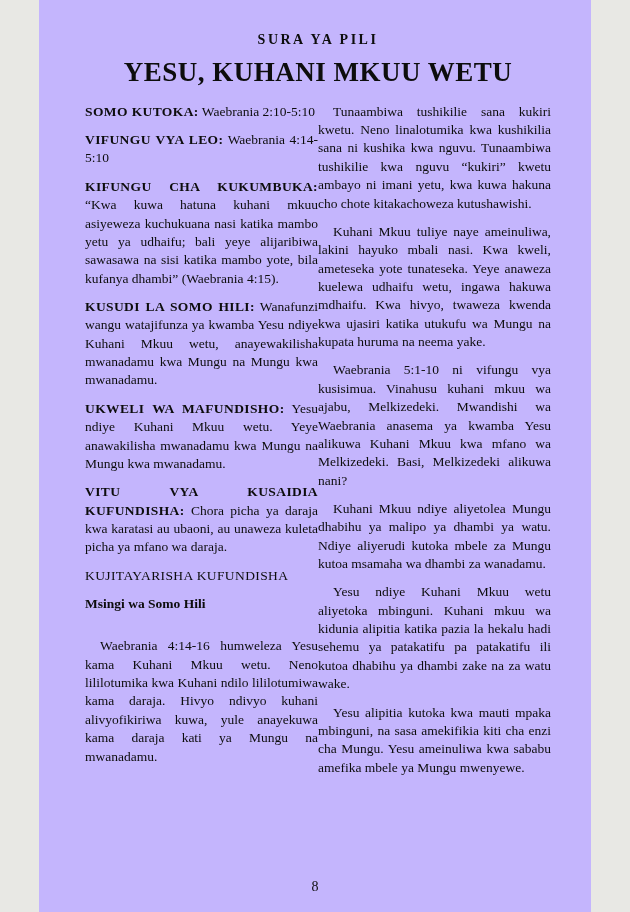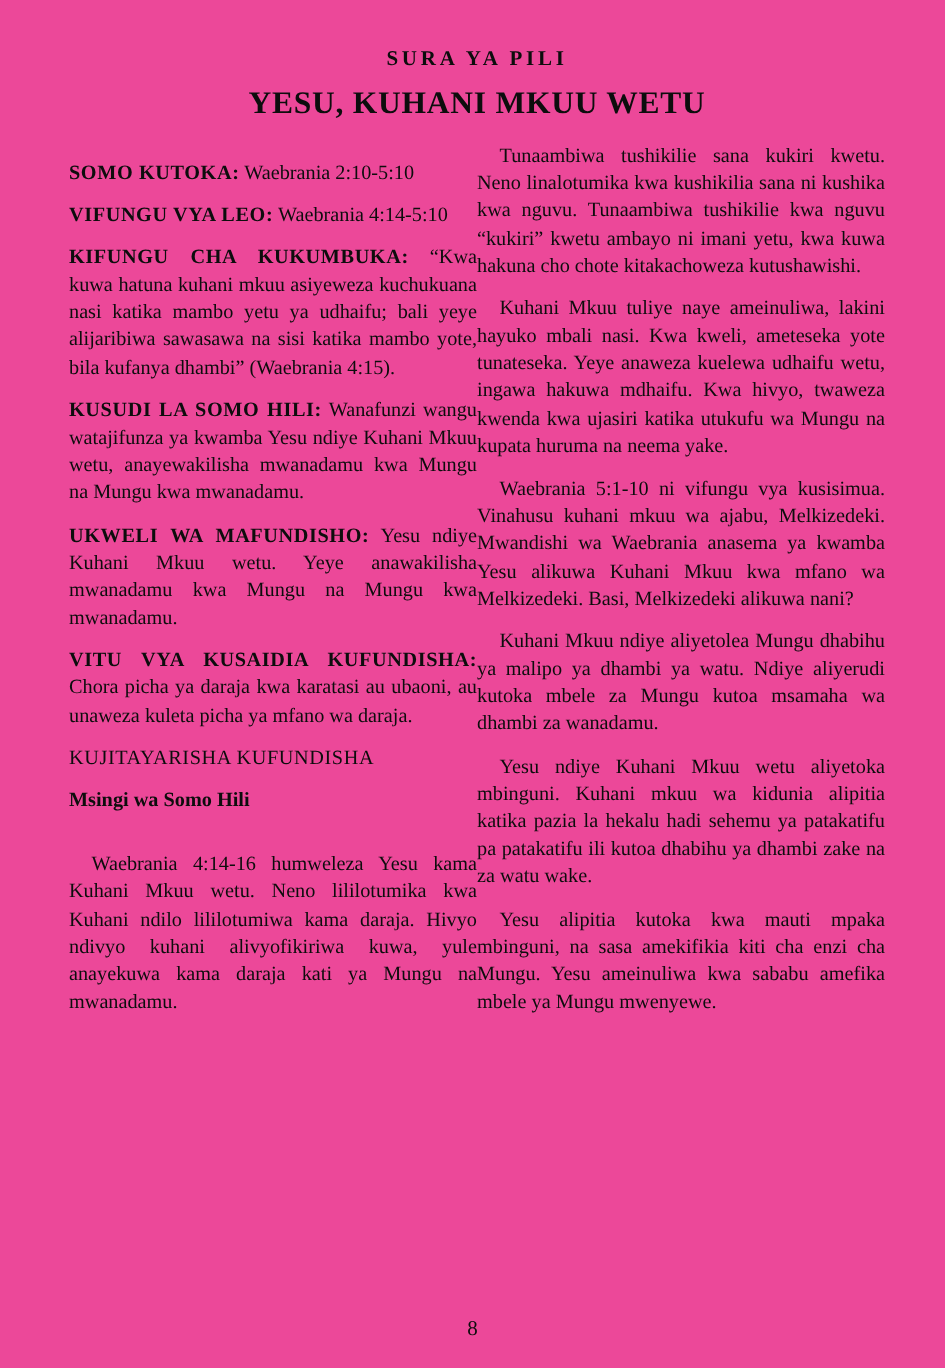--- a/index.html
+++ b/index.html
@@ -2,50 +2,49 @@
 <html><head>
 <meta charset="utf-8">
 <style>
   html, body {
     margin: 0;
     padding: 0;
     background: #e8e8e4;
   }
   .page {
     position: relative;
-    width: 630px;
+    width: 552px;
     height: 912px;
     margin: 0 auto;
-    background: #ec4899;
+    background: #c4b5fd;
     color: #0d0d0d;
     font-family: "Liberation Serif", "DejaVu Serif", serif;
     font-size: 13.5px;
     line-height: 1.36;
     box-sizing: border-box;
     padding: 30px 40px 20px 46px;
     overflow: hidden;
   }
   .page-header {
     text-align: center;
     margin-bottom: 12px;
   }
   .chapter-label {
     font-weight: bold;
     font-size: 14px;
     letter-spacing: 2.5px;
   }
   .page-title {
     font-weight: bold;
-    font-size: 21px;
+    font-size: 27px;
     letter-spacing: 0.5px;
     margin-top: 5px;
   }
   .columns {
     display: flex;
-    align-items: flex-end;
   }
   .col {
     flex: 1 1 0;
     text-align: justify;
   }
   .col p {
     margin: 0 0 10px 0;
   }
   .lbl {
     font-weight: bold;

